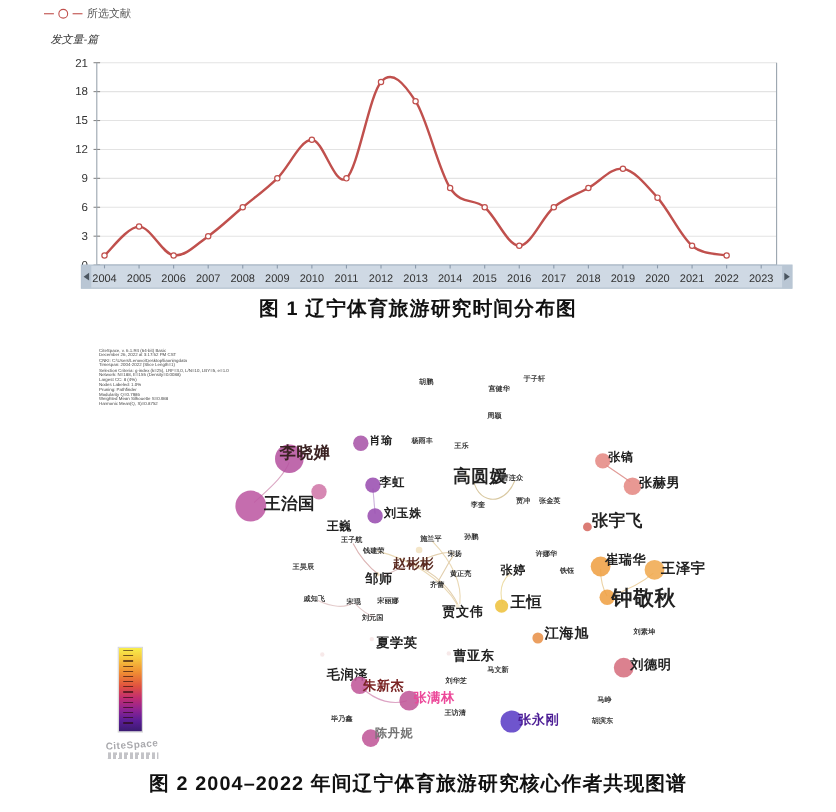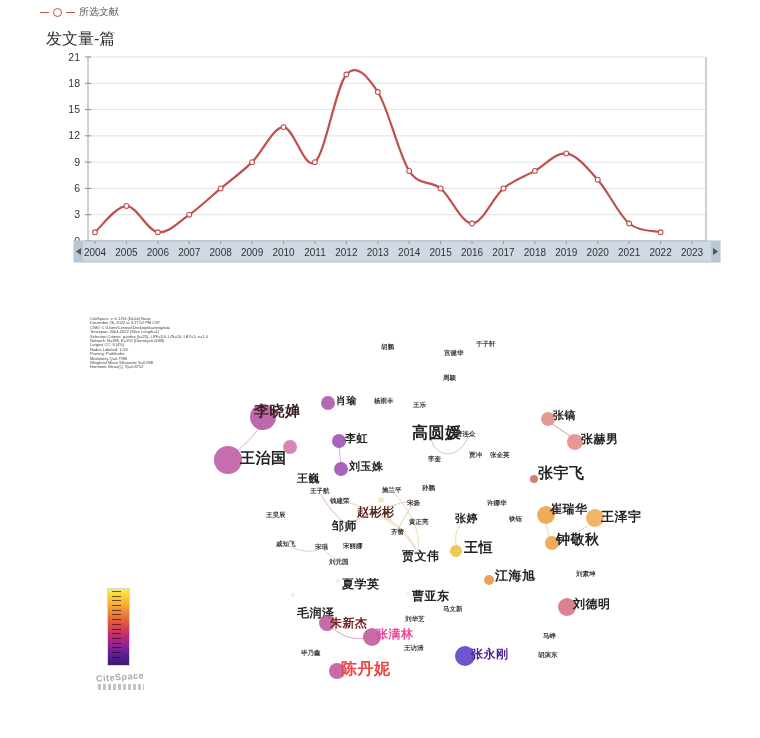--- a/index.html
+++ b/index.html
@@ -2,21 +2,21 @@
 <html><head>
 <meta charset="utf-8">
 <style>
   html,body{margin:0;padding:0;background:#fff;}
   body{width:760px;height:738px;font-family:"Liberation Sans","DejaVu Sans",sans-serif;}
   .stage{position:relative;width:760px;height:738px;background:#fff;overflow:hidden;}
   
   .legend{position:absolute;left:40px;top:5px;display:flex;align-items:center;gap:4px;font-size:10px;color:#555;}
   .legend .seg{display:inline-block;width:9px;height:0;border-top:1.5px solid #c0504d;}
   .legend .dot{display:inline-block;width:7px;height:7px;border:1.5px solid #c0504d;border-radius:50%;background:#fff;}
-  .ylabel{position:absolute;left:46px;top:29px;font-size:16px;color:#333;}
+  .ylabel{position:absolute;left:46px;top:29px;font-size:10px;color:#333;font-style:italic;}
   #chartsvg{position:absolute;left:0;top:0;}
   .caption{position:absolute;left:0;width:760px;text-align:center;font-weight:bold;color:#111;font-size:18px;letter-spacing:1px;}
   .cap1{top:268px;}
   .cap2{top:700px;}
   
   .network{position:absolute;left:0;top:300px;width:760px;height:395px;}
   #edgesvg{position:absolute;left:0;top:0;}
   .cs-info{position:absolute;left:90px;top:17px;font-size:4px;line-height:4.4px;color:#444;white-space:nowrap;}
   .node{position:absolute;border-radius:50%;opacity:.88;}
   .nlabel{position:absolute;font-weight:bold;white-space:nowrap;letter-spacing:.5px;}
@@ -131,20 +131,21 @@
       <circle cx="440.63157894736844" cy="188.42857142857142" r="2.4" fill="#fff" stroke="#c0504d" stroke-width="1.1"></circle>
       <circle cx="472.0526315789474" cy="223.47619047619048" r="2.4" fill="#fff" stroke="#c0504d" stroke-width="1.1"></circle>
       <circle cx="503.47368421052636" cy="188.42857142857142" r="2.4" fill="#fff" stroke="#c0504d" stroke-width="1.1"></circle>
       <circle cx="534.8947368421052" cy="170.9047619047619" r="2.4" fill="#fff" stroke="#c0504d" stroke-width="1.1"></circle>
       <circle cx="566.3157894736842" cy="153.38095238095238" r="2.4" fill="#fff" stroke="#c0504d" stroke-width="1.1"></circle>
       <circle cx="597.7368421052631" cy="179.66666666666666" r="2.4" fill="#fff" stroke="#c0504d" stroke-width="1.1"></circle>
       <circle cx="629.1578947368421" cy="223.47619047619048" r="2.4" fill="#fff" stroke="#c0504d" stroke-width="1.1"></circle>
       <circle cx="660.578947368421" cy="232.23809523809524" r="2.4" fill="#fff" stroke="#c0504d" stroke-width="1.1"></circle>
     </svg>
 
+  <div class="caption cap1">图 1 辽宁体育旅游研究时间分布图</div>
 
   <div class="network">
     <svg id="edgesvg" width="760" height="395" viewBox="0 0 760 395">
         <path d="M263,120 C258,134 240,148 231,157" fill="none" stroke="#dba8c4" stroke-width="1"></path>
         <path d="M551,123 L573,138" fill="none" stroke="#e09a96" stroke-width="1"></path>
         <path d="M546,217 C546,230 549,237 552,242" fill="none" stroke="#ecd2a4" stroke-width="1"></path>
         <path d="M594,221 C580,233 560,240 554,242" fill="none" stroke="#ecd2a4" stroke-width="1"></path>
         <path d="M329,325 C342,338 358,341 370,337" fill="none" stroke="#dda4c4" stroke-width="1"></path>
         <path d="M339,144 L341,167" fill="none" stroke="#cdb2dc" stroke-width="1"></path>
         <path d="M430,133 C432,158 458,162 468,137" fill="none" stroke="#d9c9a2" stroke-width="1"></path>
@@ -202,27 +203,27 @@
         <div class="nlabel" style="left: 342px; top: 276px; font-size: 12px; color: rgb(34, 34, 34);">夏学英</div>
         <div class="node" style="left: 291px; top: 293px; width: 4px; height: 4px; background: rgb(246, 230, 230);"></div>
         <div class="nlabel" style="left: 297px; top: 289px; font-size: 12px; color: rgb(34, 34, 34); margin-top: 16px;">毛润泽</div>
         <div class="node" style="left: 406px; top: 292px; width: 4px; height: 4px; background: rgb(246, 230, 230);"></div>
         <div class="nlabel" style="left: 412px; top: 288px; font-size: 12px; color: rgb(34, 34, 34);">曹亚东</div>
         <div class="node" style="left: 319px; top: 315px; width: 16px; height: 16px; background: rgb(192, 88, 152);"></div>
         <div class="nlabel" style="left: 330px; top: 315px; font-size: 12px; color: rgb(122, 37, 37);">朱新杰</div>
         <div class="node" style="left: 363px; top: 328px; width: 18px; height: 18px; background: rgb(192, 88, 152);"></div>
         <div class="nlabel" style="left: 376px; top: 326px; font-size: 12px; color: #ec4899;">张满林</div>
         <div class="node" style="left: 329px; top: 363px; width: 16px; height: 16px; background: rgb(192, 88, 152);"></div>
-        <div class="nlabel" style="left: 341px; top: 359px; font-size: 16px; color: #ef4444;">陈丹妮</div>
+        <div class="nlabel" style="left: 341px; top: 359px; font-size: 11px; color: #737373;">陈丹妮</div>
         <div class="node" style="left: 455px; top: 346px; width: 20px; height: 20px; background: rgb(91, 62, 198);"></div>
         <div class="nlabel" style="left: 471px; top: 346px; font-size: 12px; color: #4c1d95;">张永刚</div>
         <div class="node" style="left: 558px; top: 298px; width: 18px; height: 18px; background: rgb(214, 112, 127);"></div>
         <div class="nlabel" style="left: 573px; top: 296px; font-size: 12px; color: rgb(34, 34, 34);">刘德明</div>
         <div class="node" style="left: 545px; top: 236px; width: 14px; height: 14px; background: rgb(239, 160, 68);"></div>
-        <div class="nlabel" style="left: 556px; top: 231px; font-size: 14px; color: rgb(34, 34, 34);">钟敬秋</div>
+        <div class="nlabel" style="left: 556px; top: 231px; font-size: 19px; color: rgb(34, 34, 34);">钟敬秋</div>
         <div class="node" style="left: 537px; top: 206px; width: 18px; height: 18px; background: rgb(239, 160, 68);"></div>
         <div class="nlabel" style="left: 550px; top: 201px; font-size: 12px; color: rgb(34, 34, 34);">崔瑞华</div>
         <div class="node" style="left: 586px; top: 209px; width: 18px; height: 18px; background: rgb(240, 170, 80);"></div>
         <div class="nlabel" style="left: 601px; top: 208px; font-size: 13px; color: rgb(34, 34, 34);">王泽宇</div>
         <div class="node" style="left: 530px; top: 175px; width: 8px; height: 8px; background: rgb(214, 106, 98);"></div>
         <div class="nlabel" style="left: 538px; top: 164px; font-size: 15px; color: rgb(34, 34, 34);">张宇飞</div>
         <div class="node" style="left: 541px; top: 112px; width: 14px; height: 14px; background: rgb(229, 138, 132);"></div>
         <div class="nlabel" style="left: 553px; top: 108px; font-size: 11px; color: rgb(34, 34, 34);">张镐</div>
         <div class="node" style="left: 567px; top: 134px; width: 16px; height: 16px; background: rgb(229, 138, 132);"></div>
         <div class="nlabel" style="left: 581px; top: 131px; font-size: 12px; color: rgb(34, 34, 34);">张赫男</div>
@@ -260,14 +261,15 @@
         <div class="slabel" style="left: 543px; top: 332px;">马峥</div>
         <div class="slabel" style="left: 538px; top: 351px;">胡滨东</div>
       </div>
     <div class="grad-bar">
       <div class="grad-ticks"></div>
     </div>
     <div class="cs-logo">CiteSpace</div>
     <div class="cs-logo-scribble"></div>
   </div>
 
+  <div class="caption cap2">图 2 2004–2022 年间辽宁体育旅游研究核心作者共现图谱</div>
 
 </div>
 
 </body></html>

